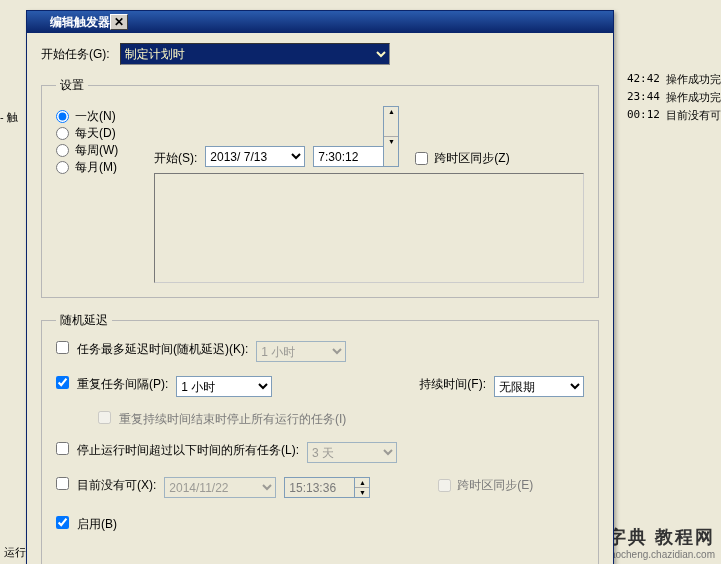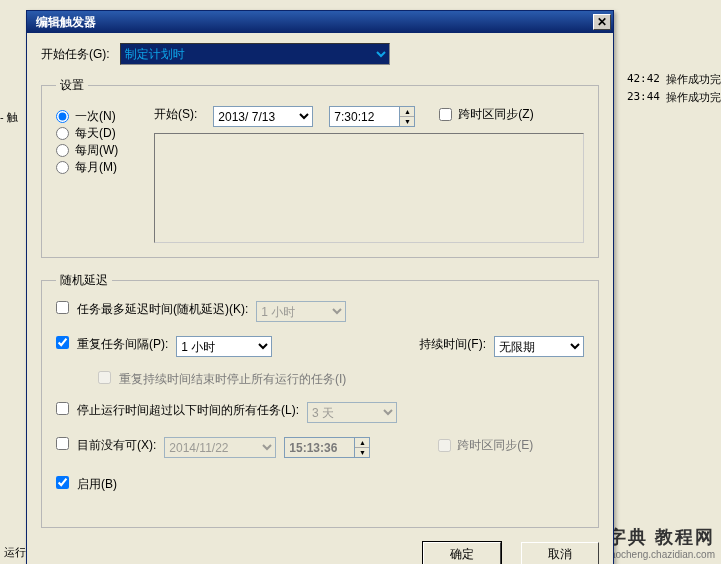--- a/index.html
+++ b/index.html
@@ -21,39 +21,38 @@
   left: 26px; top: 10px;
   width: 588px;
   background: #ece9d8;
   border: 1px solid #0a246a;
   box-shadow: 2px 2px 4px rgba(0,0,0,.3);
 }
 .titlebar {
   height: 22px;
   background: linear-gradient(#2a5bad,#0a246a);
   color: #fff;
-  display: flex; align-items:center; justify-content:space-between;
-  padding: 0 2px 0 9px;
+  display: flex; align-items:center; justify-content:flex-start;
+  padding: 0 2px 0 23px;
   font-weight: bold;
   font-size: 12px;
-  gap: 40px;
 }
 .closebtn { width:18px; height:16px; background:#d4d0c8; border:1px solid #fff; border-right-color:#404040; border-bottom-color:#404040; display:flex; align-items:center; justify-content:center; font-family:Arial; font-size:12px; color:#000; font-weight:bold; cursor:pointer;}
 .body { padding: 10px 14px 26px 14px; }
 .toprow { display:flex; align-items:center; gap:10px; margin-bottom:12px;}
 .label { white-space:nowrap; }
-select.wide { width:270px; height:22px; background:#0a246a; color:#0ea5e9; border:1px inset #888; font:inherit;}
+select.wide { width:270px; height:22px; background:#0a246a; color:#fef9c3; border:1px inset #888; font:inherit;}
 fieldset { border:1px solid #b7b7b7; margin:0 0 14px 0; padding:12px 14px 14px 14px; }
 legend { padding:0 4px; }
 .settingswrap { display:flex; gap:14px; }
 .radiocol { width:84px; display:flex; flex-direction:column; gap:0; padding-top:2px;}
 .radiorow { display:flex; align-items:center; gap:6px; cursor:pointer;}
 .radiorow input { cursor:pointer; margin:0; }
 .rightbox { flex:1; }
-.startrow { display:flex; align-items:flex-start; gap:16px; margin-bottom:6px;}
+.startrow { display:flex; align-items:flex-end; gap:8px; margin-bottom:6px;}
 input.txt { height:21px; border:1px solid #7f9db9; background:#fff; font:inherit; padding:0 4px;}
 .spin { display:flex; }
 .spin input { border-right:none;}
 .spinbtns { width:16px; display:flex; flex-direction:column; border:1px solid #7f9db9;}
 .sb { flex:1; background:#ece9d8; font-size:7px; text-align:center; line-height:9px; cursor:pointer; border-bottom:1px solid #aaa;}
 .sb:last-child{border-bottom:none;}
 .empty { border:1px inset #ccc; background:#ece9d8; height:110px;}
 .advrow { display:flex; align-items:flex-start; gap:8px; margin-bottom:14px;}
 .advrow input[type=checkbox]{margin:0; cursor:pointer;}
 .disabled { color:#7a7a7a; }
@@ -78,20 +77,24 @@
   </div>
   <div class="bgright">
     <div class="row">
         <span class="mono">42:42</span>
         <span>操作成功完</span>
       </div>
     <div class="row">
         <span class="mono">23:44</span>
         <span>操作成功完</span>
       </div>
+    <div class="row">
+        <span class="mono">00:12</span>
+        <span>目前没有可</span>
+      </div>
   </div>
   <div class="footer">运行</div>
   <div class="watermark">
     <div class="big">查字典 教程网</div>
     <div class="small">jiaocheng.chazidian.com</div>
   </div>
 </div>
 
 <div class="dialog">
   <div class="titlebar">
@@ -127,21 +130,21 @@
           <label class="radiorow">
               <input type="radio" name="sch" class="chk" style="">
               <span>每月(M)</span>
             </label>
         </div>
         <div class="rightbox">
           <div class="startrow">
             <span class="label">开始(S):</span>
             <select class="combo" style="width:100px"><option>2013/ 7/13</option></select>
             <div class="spin">
-              <input class="txt" style="width: 70px;" value="7:30:12">
+              <input class="txt" style="width: 70px; margin-top: 40px;" value="7:30:12">
               <div class="spinbtns">
                   <div class="sb">▲</div>
                   <div class="sb">▼</div>
                 </div>
             </div>
             <label class="radiorow" style="margin-left:8px">
                 <input type="checkbox" class="chk" style="">
                 <span>跨时区同步(Z)</span>
               </label>
           </div>
@@ -177,21 +180,21 @@
         <input type="checkbox" class="chk" style="">
         <span class="label">停止运行时间超过以下时间的所有任务(L):</span>
         <select class="combo" style="width:90px" disabled=""><option>3 天</option></select>
       </div>
 
       <div class="advrow">
         <input type="checkbox" class="chk" style="">
         <span class="label">目前没有可(X):</span>
         <select class="combo" style="width:112px" disabled=""><option>2014/11/22</option></select>
         <div class="spin">
-          <input class="txt" style="width: 70px; font-weight: bold;" disabled="" value="15:13:36">
+          <input class="txt" style="width: 70px;" disabled="" value="15:13:36">
           <div class="spinbtns">
               <div class="sb">▲</div>
               <div class="sb">▼</div>
             </div>
         </div>
         <label class="radiorow disabled" style="margin-left:60px">
             <input type="checkbox" disabled="" class="chk" style="">
             <span>跨时区同步(E)</span>
           </label>
       </div>

